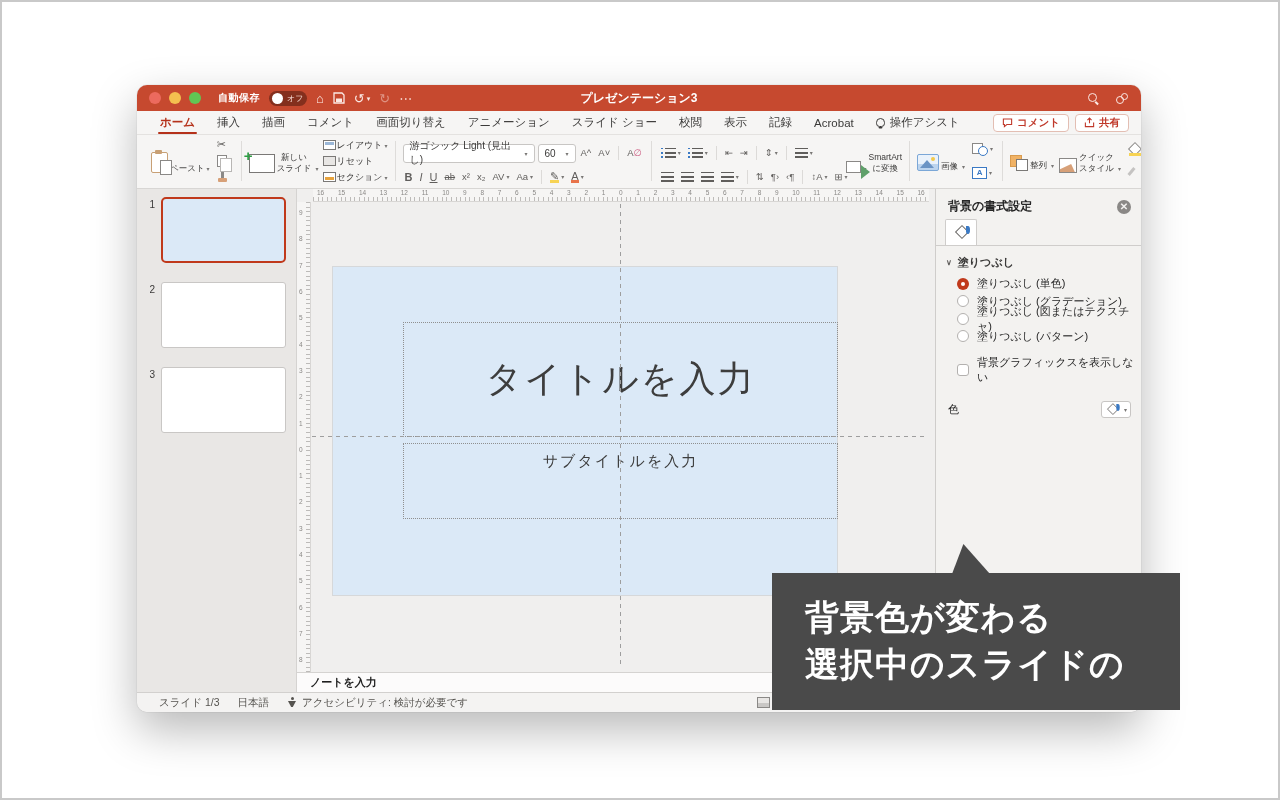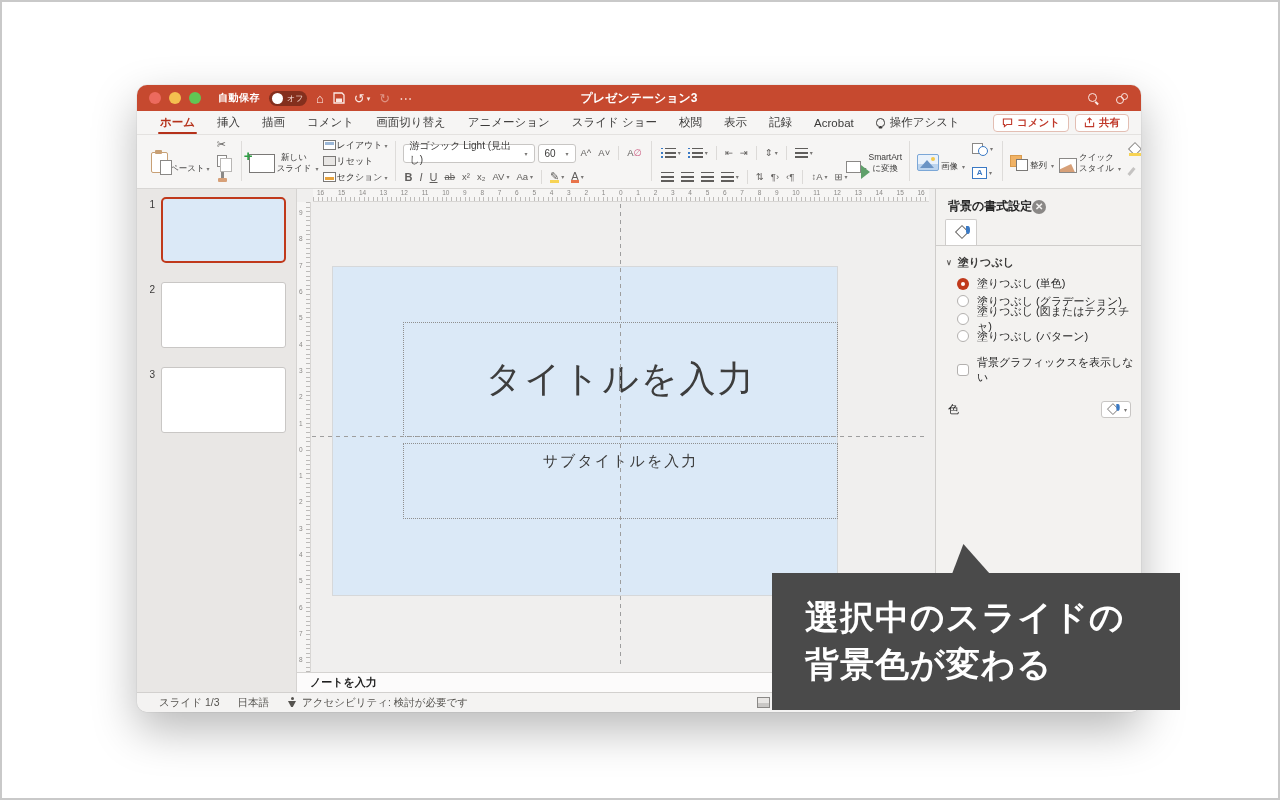--- a/index.html
+++ b/index.html
@@ -173,21 +173,21 @@
     background:repeating-linear-gradient(to bottom, #9e9e9e 0 4px, transparent 4px 8px); }
   .guide-h{ position:absolute; top:247px; left:15px; right:8px; height:1px;
     background:repeating-linear-gradient(to right, #9e9e9e 0 4px, transparent 4px 8px); }
   .notesbar{ height:20px; background:#fcfbfb; border-top:1px solid #d5d3d1;
     display:flex; align-items:center; padding-left:13px; flex:none; }
   .notesbar .txt{ font-size:11px; font-weight:bold; color:#1e1e1e; }
 
   
   .pane{ width:206px; flex:none; background:#f3f2f0; border-left:1px solid #cfcdcb;
     display:flex; flex-direction:column; font-size:11px; color:#262626; }
-  .pane-head{ display:flex; align-items:center; padding:9px 10px 4px 12px; }
+  .pane-head{ display:flex; align-items:center; justify-content:space-between; padding:9px 10px 4px 12px; }
   .pane-title{ font-size:12px; font-weight:bold; }
   .pane-close{ width:14px; height:14px; border-radius:50%; background:#8a8886; color:#f3f2f0;
     font-size:10px; line-height:14px; text-align:center; font-weight:bold; }
   .pane-tabs{ height:27px; border-bottom:1px solid #cfcdcb; display:flex; align-items:flex-end; padding-left:9px; }
   .pane-tab{ width:32px; height:26px; background:#fff; border:1px solid #cfcdcb; border-bottom:none;
     border-radius:2px 2px 0 0; display:flex; align-items:center; justify-content:center; }
   .i-bucket2{ width:15px; height:13px; position:relative; }
   .i-bucket2::before{ content:""; position:absolute; left:3px; top:1px; width:8px; height:8px;
     border:1.4px solid #6a6866; transform:rotate(45deg); background:#fff; }
   .i-bucket2::after{ content:""; position:absolute; right:-1px; top:0px; width:4px; height:8px;
@@ -659,15 +659,15 @@
     <span class="acc">
       <span class="i-acc"></span>
       <span class="st">アクセシビリティ: 検討が必要です</span>
     </span>
     <span class="i-notesbtn"></span>
   </div>
 </div>
 
 <div class="callout-tip"></div>
 <div class="callout">
+  <div class="line">背景色が変わる</div>
   <div class="line">選択中のスライドの</div>
-  <div class="line">背景色が変わる</div>
 </div>
 
 </body></html>

